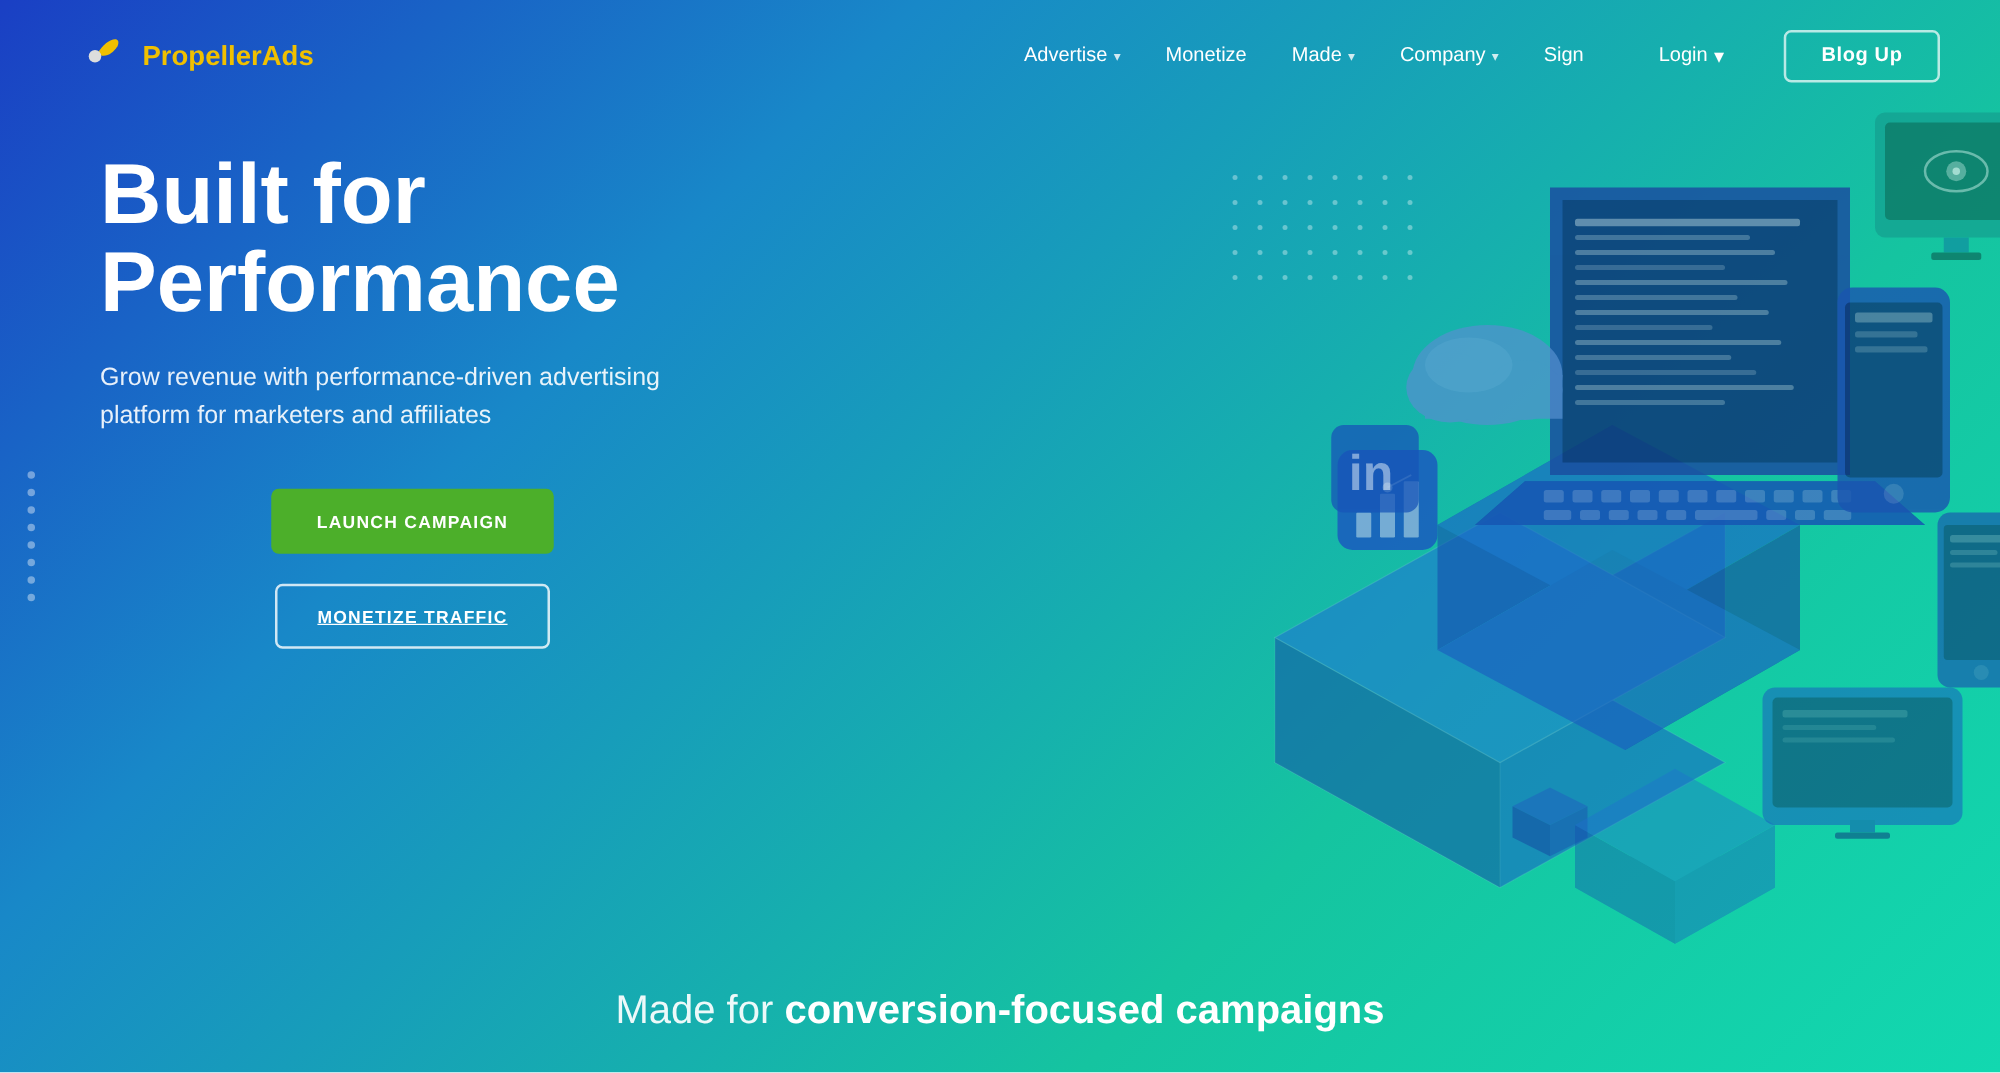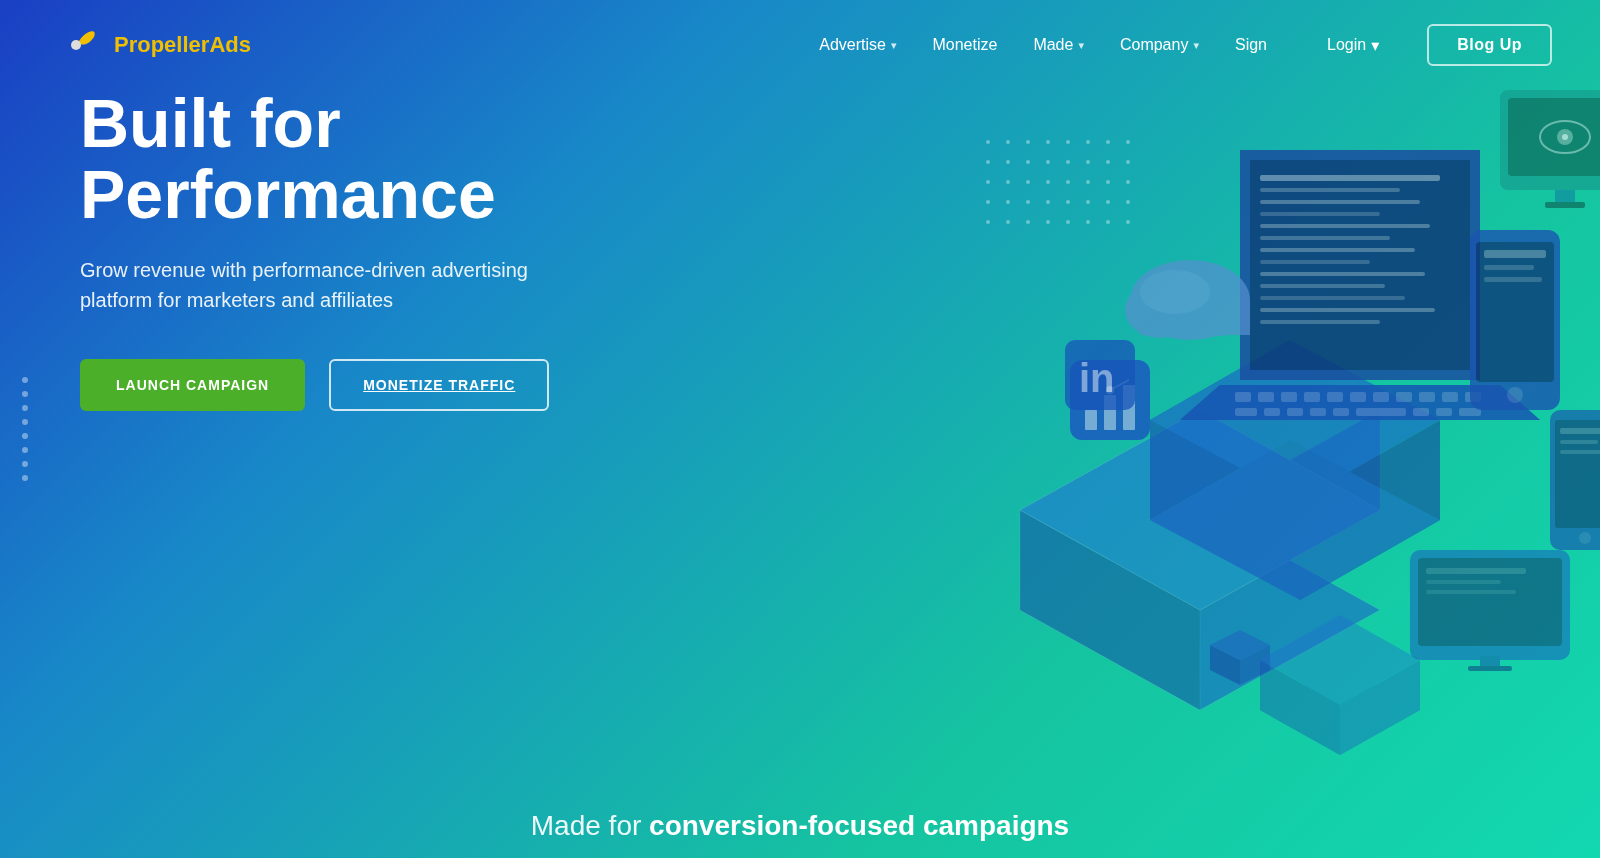--- a/index.html
+++ b/index.html
@@ -85,21 +85,21 @@
     .hero {
       min-height: 858px;
       background: linear-gradient(135deg, #1a3fc4 0%, #1888c8 30%, #15c4a0 70%, #12d8b0 100%);
       position: relative;
       overflow: hidden;
       display: flex;
       flex-direction: column;
     }
 
     .hero-content {
-      padding-top: 88px;
+      padding-top: 120px;
       padding-left: 80px;
       max-width: 580px;
       flex: 1;
     }
 
     .hero-title {
       font-size: 68px;
       font-weight: 900;
       color: #fff;
       line-height: 1.05;
@@ -111,20 +111,21 @@
       color: rgba(255,255,255,0.9);
       line-height: 1.5;
       margin-bottom: 44px;
       max-width: 460px;
     }
 
     .hero-buttons {
       display: flex;
       align-items: center;
       gap: 24px;
+      flex-direction: column;
     }
 
     .btn-launch {
       background: #4caf2a;
       color: #fff;
       border: none;
       border-radius: 6px;
       font-size: 14px;
       font-weight: 800;
       letter-spacing: 1px;
@@ -142,22 +143,22 @@
       letter-spacing: 1px;
       padding: 16px 32px;
       cursor: pointer;
       text-transform: uppercase;
       text-decoration: underline;
     }
 
     
     .hero-bottom {
       text-align: center;
-      padding-bottom: 16px;
-      font-size: 28px;
+      padding-bottom: 32px;
+      font-size: 32px;
       color: rgba(255,255,255,0.92);
       font-weight: 400;
     }
     .hero-bottom strong {
       font-weight: 800;
       color: #fff;
     }
 
     
     .hero-illustration {

